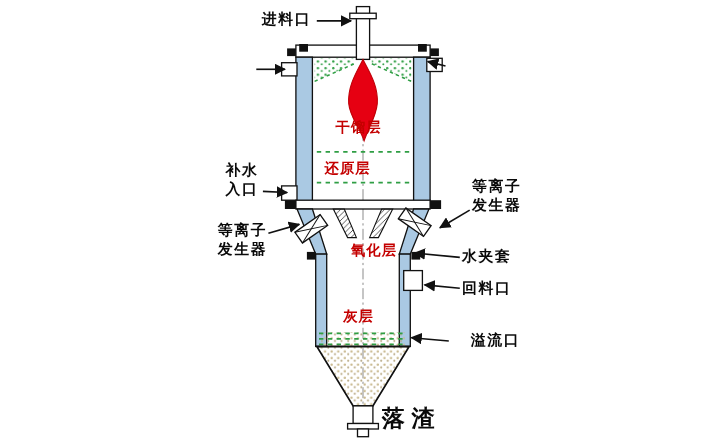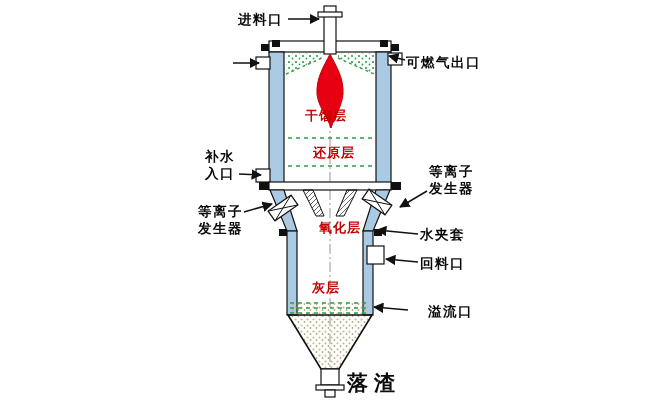--- a/index.html
+++ b/index.html
@@ -1,21 +1,21 @@
 <!DOCTYPE html>
 <html style="--background: #ffffff; --wall-blue: #aac9e3; --flame-red: #e60012; --layer-green: #2f9e44; --label-red: #c40000; --outline: #111111; --slag-dot: #c9b98e;"><head>
 <meta charset="utf-8">
 <style>
   html, body { margin: 0; padding: 0; background: #ffffff; }
   .stage {
     position: relative;
     width: 656px;
     height: 404px;
     background: var(--background, #ffffff);
-    font-family: Liberation Sans, sans-serif;
+    font-family: Liberation Mono, monospace;
     overflow: hidden;
   }
   .stage svg { position: absolute; left: 0; top: 0; }
 
   .lbl {
     position: absolute;
     font-weight: bold;
     font-size: 13.5px;
     color: #0a0a0a;
     letter-spacing: 1.5px;
@@ -169,21 +169,20 @@
       <path class="arrow" d="M244,212 L272,204"></path>
       <path class="arrow" d="M418,234 L377,230"></path>
       <path class="arrow" d="M418,262 L386,259"></path>
       <path class="arrow" d="M408,310 L374,307"></path>
     </g>
   </svg>
 
   <div class="lbl" style="left:238px; top:11px">进料口</div>
 
 
-  <div class="lbl" style="left:406px; top:54px">可燃气出口</div>
 
   <div class="lbl" style="left:205px; top:148px">
     <span class="ln">补水</span>
     <span class="ln">入口</span>
   </div>
 
   <div class="lbl" style="left:429px; top:163px">
     <span class="ln">等离子</span>
     <span class="ln">发生器</span>
   </div>
@@ -195,17 +194,17 @@
 
   <div class="lbl" style="left:420px; top:226px">水夹套</div>
 
   <div class="lbl" style="left:420px; top:255px">回料口</div>
 
   <div class="lbl" style="left:428px; top:303px">溢流口</div>
 
   <div class="lbl slag" style="left:347px; top:370px">落渣</div>
 
   <div class="layer" style="left:305px; top:107px">干馏层</div>
-  <div class="layer" style="left:313px; top:144px">还原层</div>
+  <div class="layer" style="left:295px; top:144px">还原层</div>
   <div class="layer" style="left:319px; top:219px">氧化层</div>
   <div class="layer" style="left:312px; top:279px">灰层</div>
 
 </div>
 
 </body></html>

